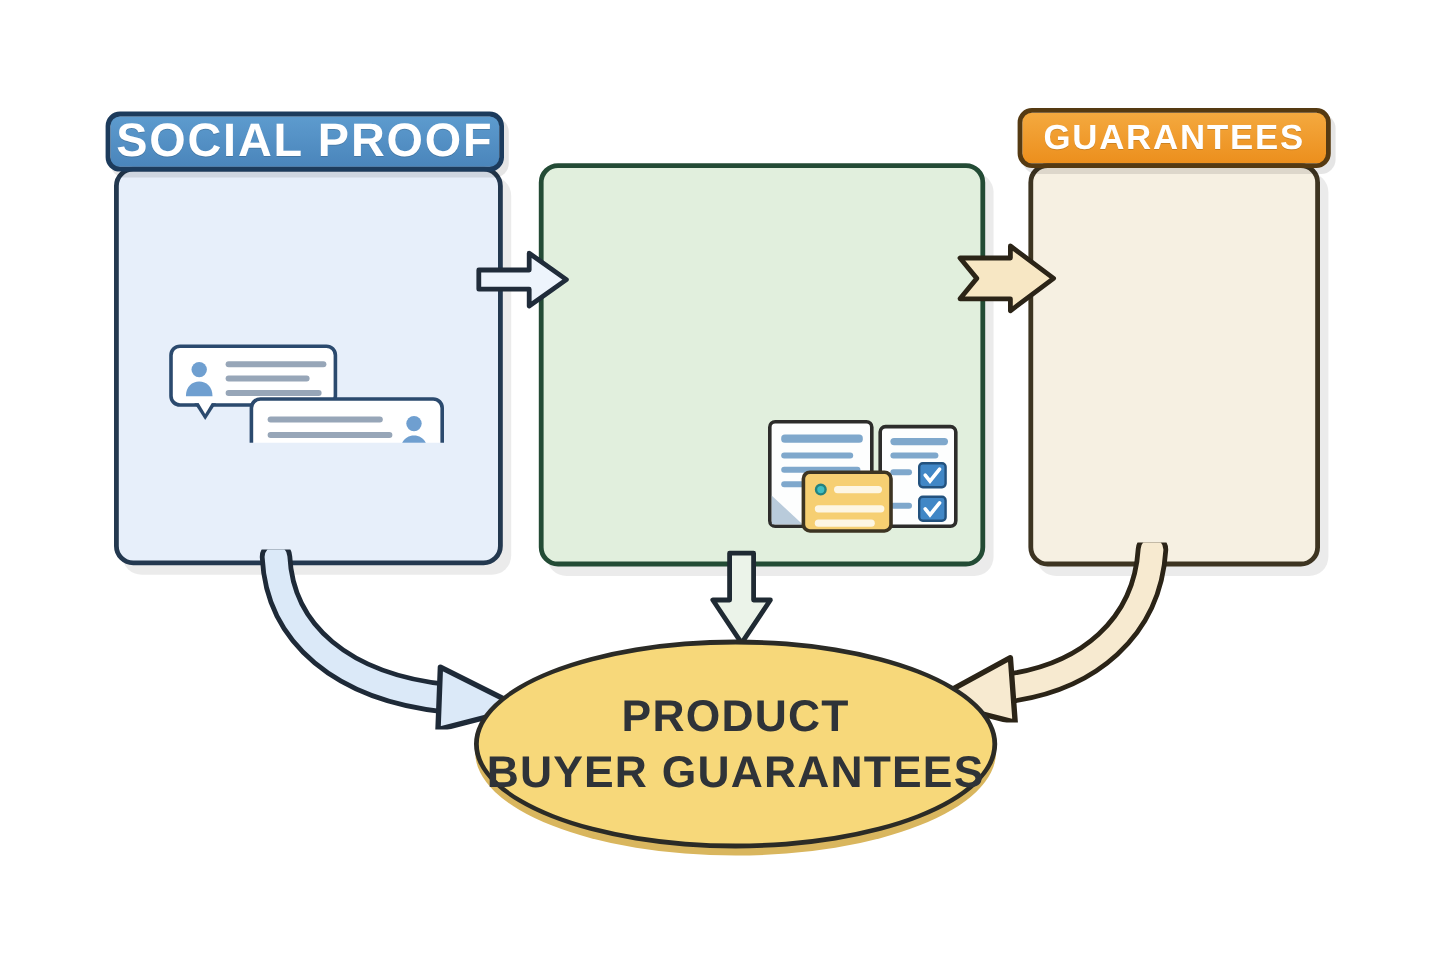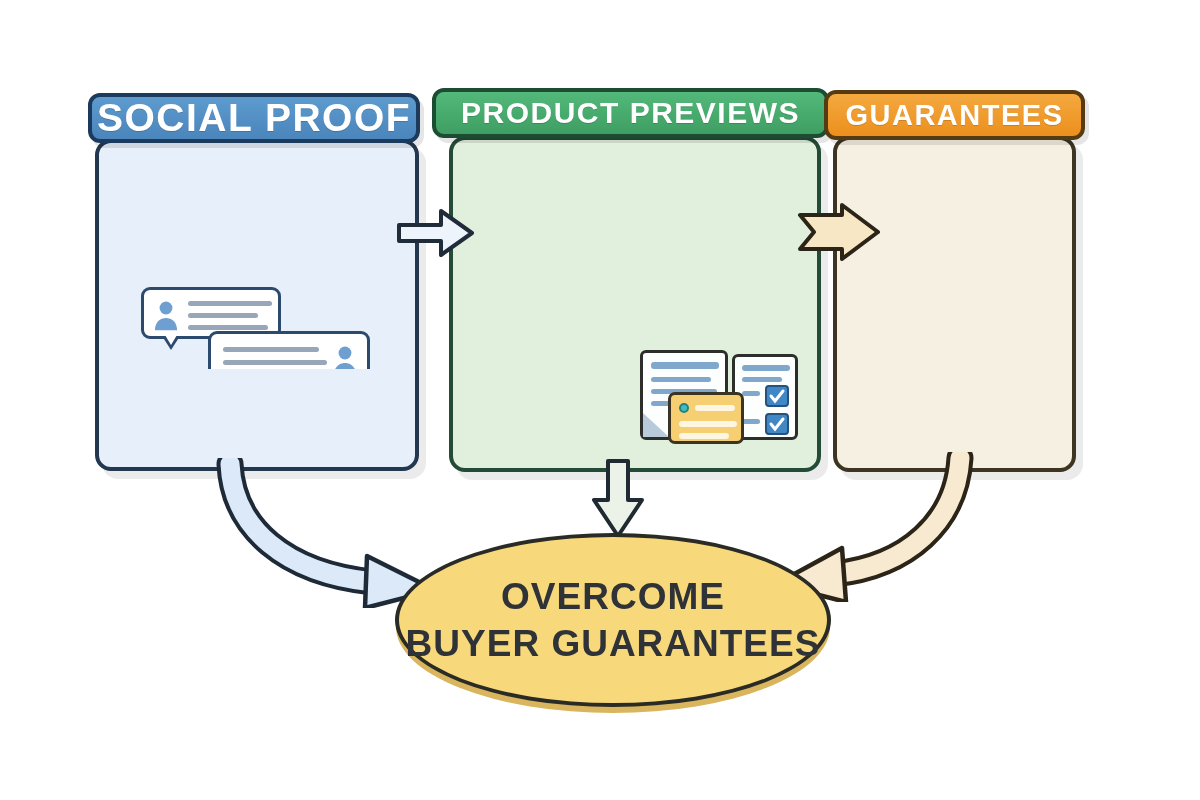--- a/index.html
+++ b/index.html
@@ -194,23 +194,20 @@
         <path transform="translate(96,14) scale(2.05)" fill="#88b7de" stroke="#5e8cb4" stroke-width="1.8" stroke-linejoin="round" d="M12 21C5 14 1 10.5 1 6.5 1 3.5 3.5 1 6.5 1 8.7 1 10.9 2.3 12 4.4 13.1 2.3 15.3 1 17.5 1 20.5 1 23 3.5 23 6.5 23 10.5 19 14 12 21Z"></path>
         <path d="M112,30 l7,6 7,-6" fill="none" stroke="#e9f2fa" stroke-width="4.5" stroke-linecap="round"></path>
       </g>
 
       <path transform="translate(118,10) scale(2.55)" fill="#ea5d76" stroke="#b23a52" stroke-width="1.8" stroke-linejoin="round" d="M12 21C5 14 1 10.5 1 6.5 1 3.5 3.5 1 6.5 1 8.7 1 10.9 2.3 12 4.4 13.1 2.3 15.3 1 17.5 1 20.5 1 23 3.5 23 6.5 23 10.5 19 14 12 21Z"></path>
     </svg>
   </section>
 
   <section class="panel" style="left:432px;top:88px;width:397px;height:392px">
     <div class="panel-body body-green" style="left:17px;top:48px;width:372px;height:336px"></div>
-    <div class="panel-header hdr-green">
-      <span>PRODUCT PREVIEWS</span>
-    </div>
 
     <div class="browser" style="left:36px;top:70px;width:337px;height:200px;border-color:#2b5a50">
       <div class="titlebar tb-teal">
         <span class="dot" style="background:#e8502a"></span>
         <span class="dot" style="background:#f0a832"></span>
         <span class="dot" style="background:#e8d24a"></span>
         <span class="tb-glyph"></span>
       </div>
       <div class="bwin-content">
 
@@ -300,21 +297,21 @@
       <div class="line bl" style="left:7px;top:62px;width:18px"></div>
     </div>
     <div class="ycard" style="left:236px;top:304px;width:76px;height:52px;z-index:2;border-radius:7px">
       <span class="bullet" style="left:8px;top:8px;width:10px;height:10px;background:#3fbdc0;border:2px solid #23827f"></span>
       <div class="line cream" style="left:24px;top:10px;width:40px"></div>
       <div class="line cream" style="left:8px;top:26px;width:58px"></div>
       <div class="line cream" style="left:8px;top:38px;width:50px"></div>
     </div>
   </section>
 
-  <section class="panel" style="left:824px;top:90px;width:261px;height:390px">
+  <section class="panel" style="left:848px;top:90px;width:261px;height:390px">
     <div class="panel-body body-cream" style="left:9px;top:46px;width:243px;height:336px"></div>
     <div class="panel-header hdr-orange">
       <span>GUARANTEES</span>
     </div>
 
     <div class="shield-wrap" style="left:26px;top:58px;width:218px;height:226px">
       <svg width="218" height="226" viewBox="0 0 218 226">
         <defs>
           <linearGradient id="gold" x1="0" y1="0" x2="0" y2="1">
             <stop offset="0" stop-color="#fadf7e"></stop>
@@ -385,17 +382,17 @@
     <polygon points="18,3 38,3 38,42 52,42 28,78 4,42 18,42" fill="#ebf3e9" stroke="#1f2a33" stroke-width="4" stroke-linejoin="round"></polygon>
   </svg>
 
   <svg class="abs" style="left:768px;top:452px;z-index:1" width="240" height="150" viewBox="0 0 240 150">
     <path d="M192,6 C188,70 140,114 66,122" fill="none" stroke="#2b2417" stroke-width="27" stroke-linecap="round"></path>
     <path d="M192,6 C188,70 140,114 66,122" fill="none" stroke="#f7ead0" stroke-width="19" stroke-linecap="round"></path>
     <polygon points="74,96 8,132 78,150" fill="#f7ead0" stroke="#2b2417" stroke-width="4.5" stroke-linejoin="round"></polygon>
   </svg>
 
   <div class="outcome" style="left:395px;top:533px;width:436px;height:174px">
-    <span>OVERCOME</span>
+    <span>PRODUCT</span>
     <span>BUYER GUARANTEES</span>
   </div>
 
 </div>
 
 </body></html>

